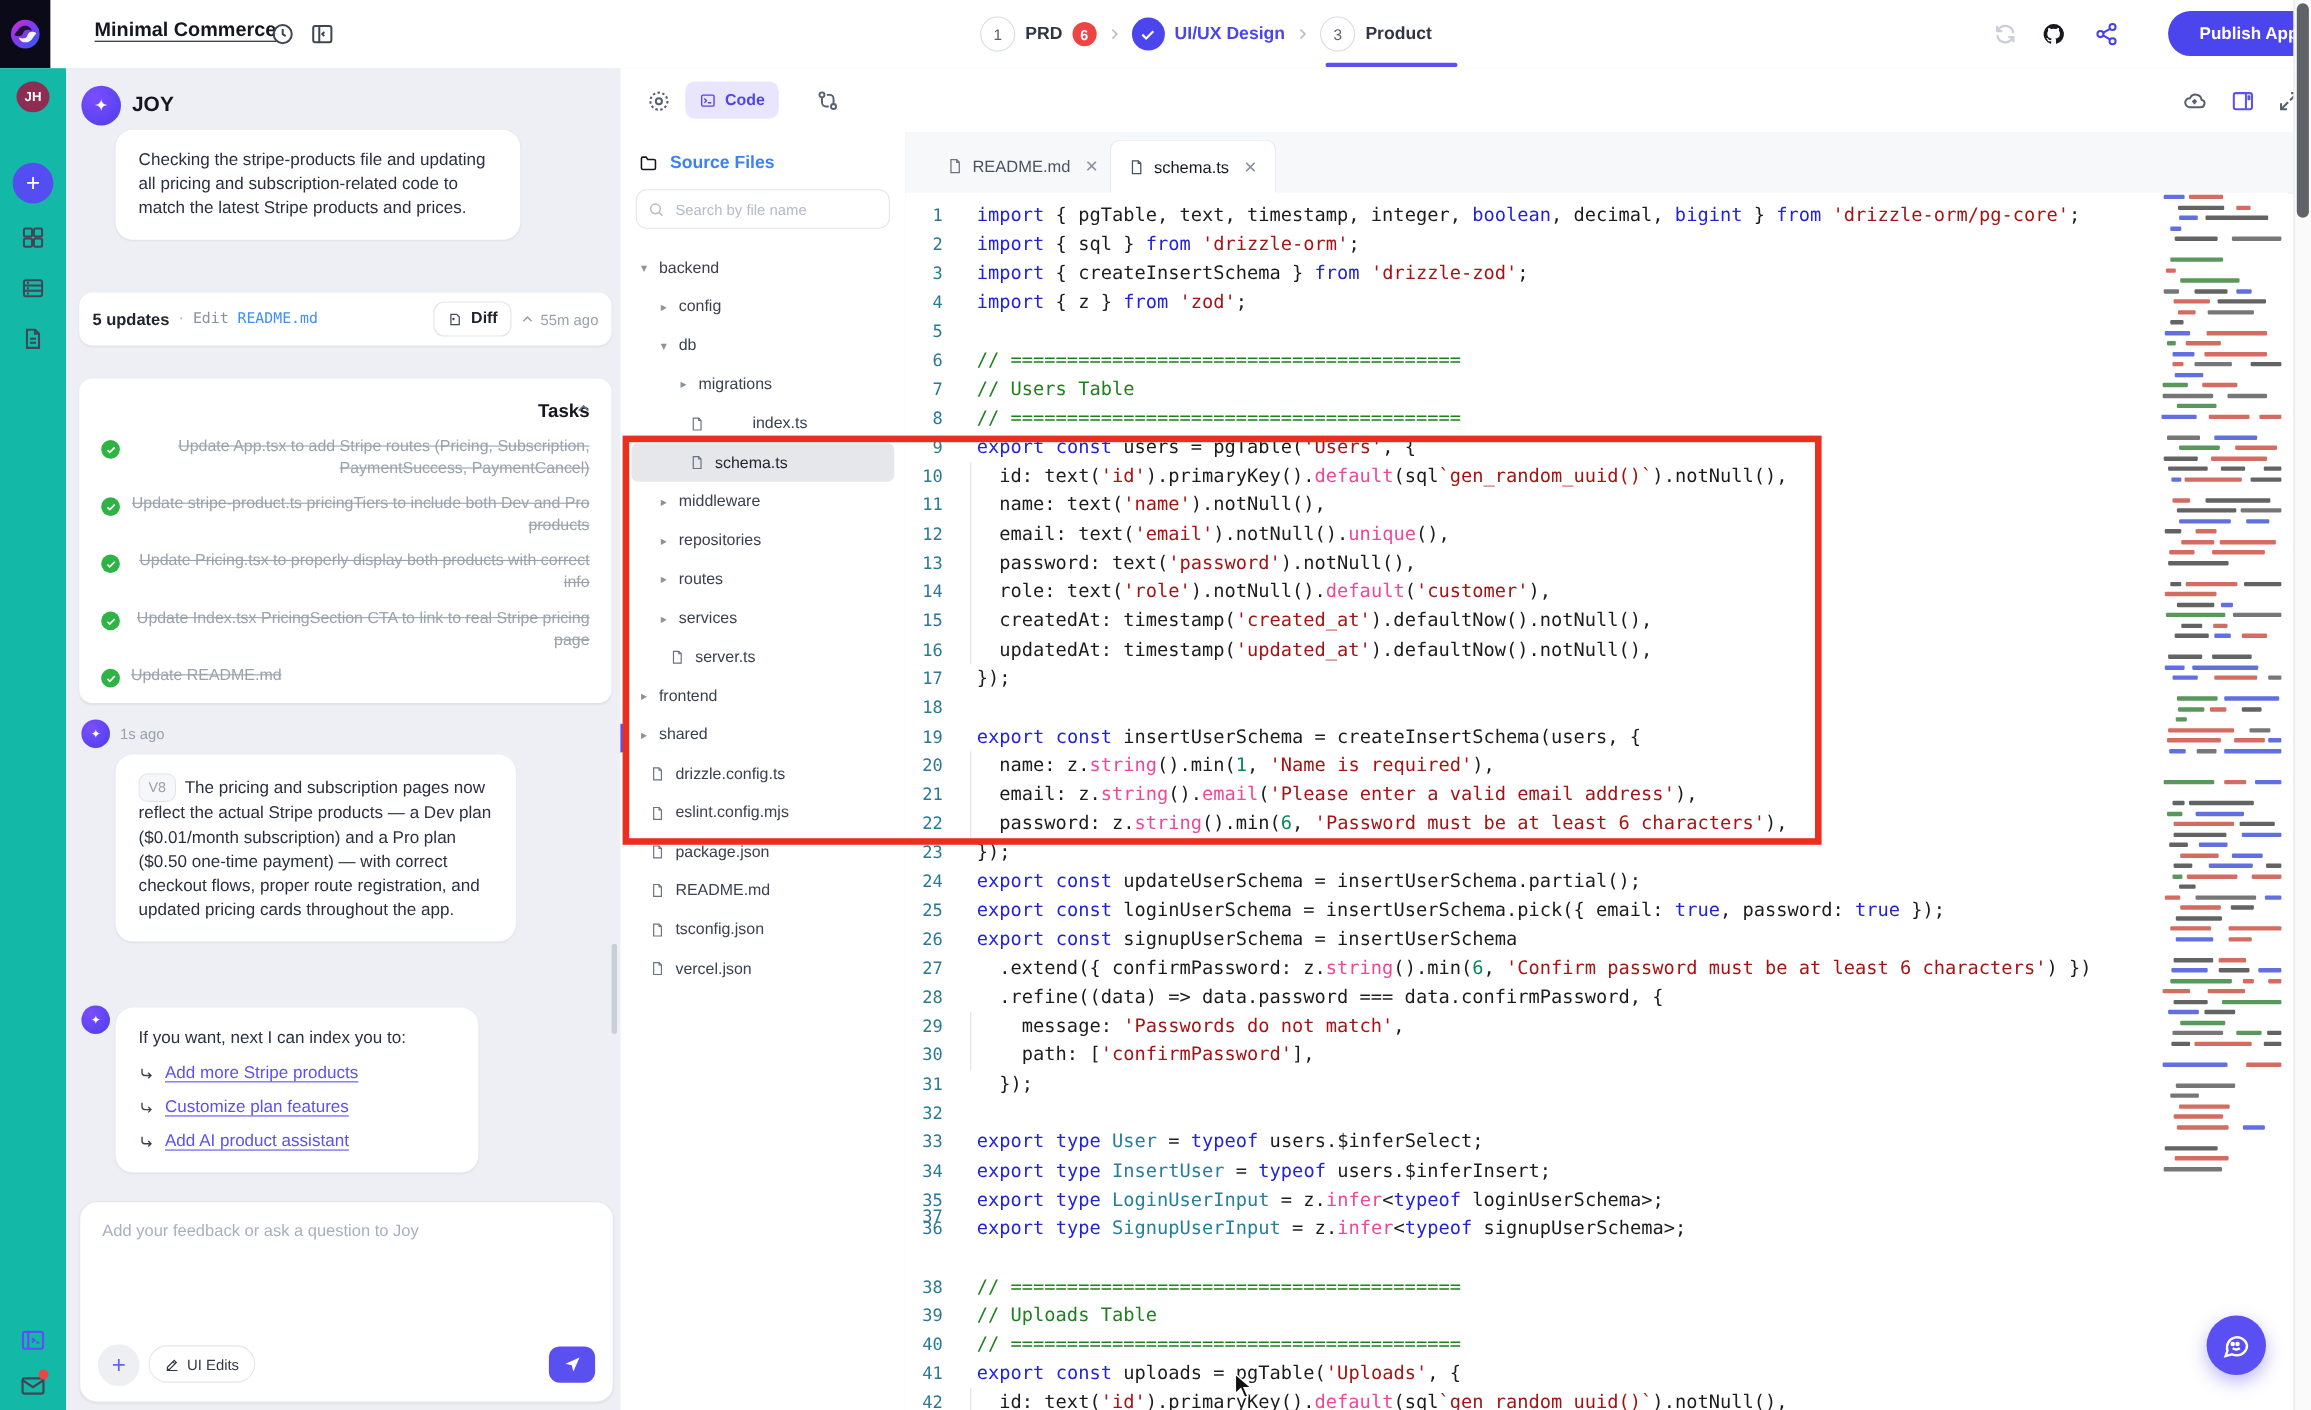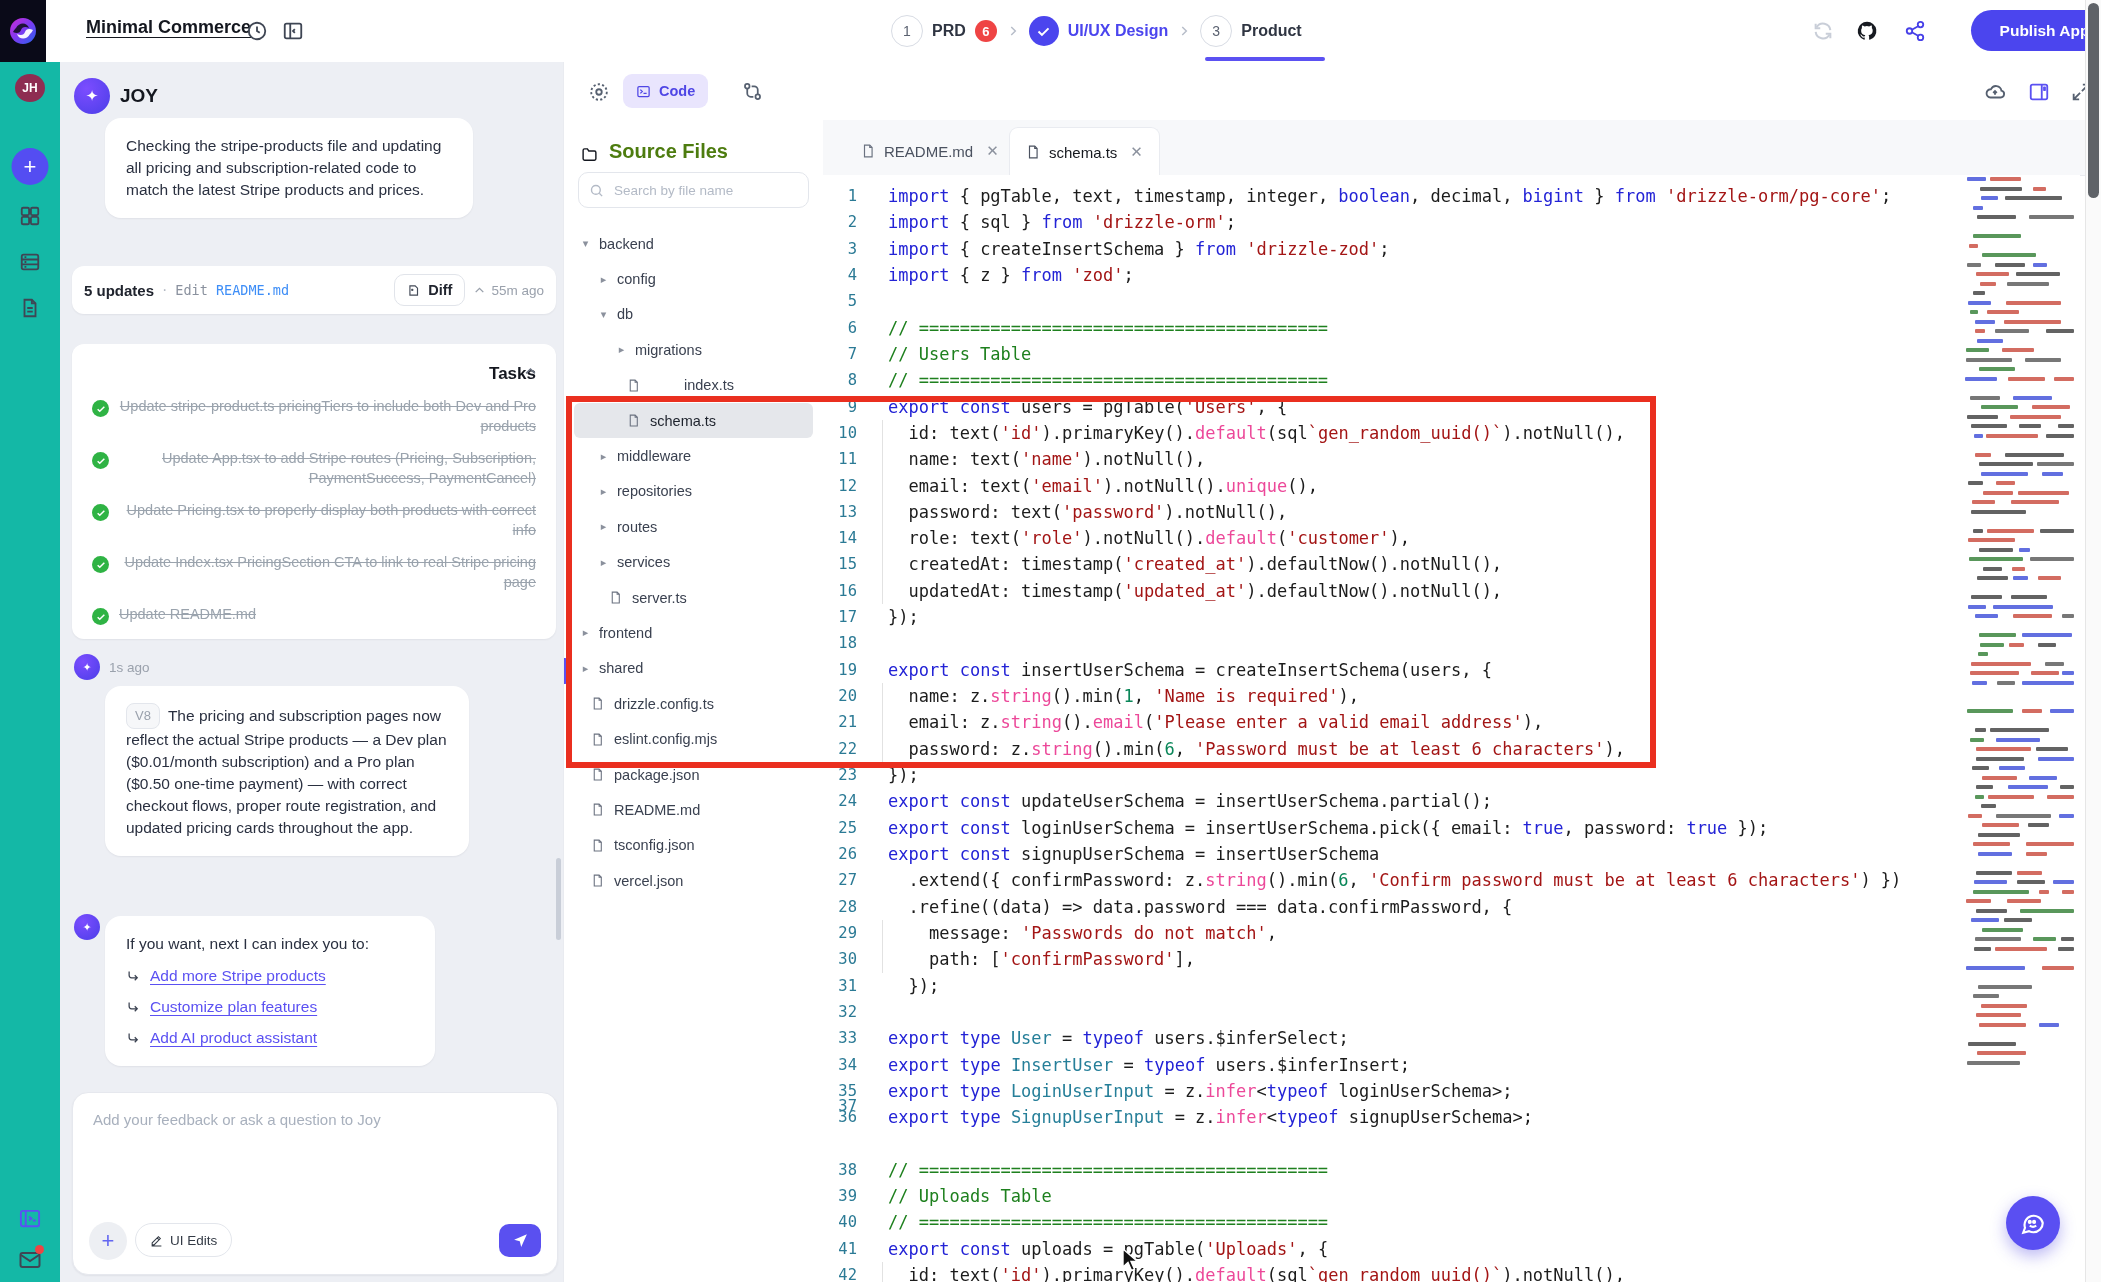--- a/index.html
+++ b/index.html
@@ -59,21 +59,21 @@
   #input-plus{position:absolute;left:16px;bottom:14px;width:38px;height:38px;border-radius:50%;background:#edeff3;border:none;color:#6366f1;font-size:22px;display:flex;align-items:center;justify-content:center;cursor:pointer;}
   #ui-edits-btn{position:absolute;left:62px;bottom:17px;height:34px;border:1px solid #e3e6ec;border-radius:18px;background:#fff;display:flex;align-items:center;gap:7px;padding:0 14px;font-size:13.5px;color:#333a45;cursor:pointer;}
   #send-btn{position:absolute;right:16px;bottom:17px;width:42px;height:33px;border:none;border-radius:10px;background:#5a50f0;display:flex;align-items:center;justify-content:center;cursor:pointer;}
   #joy-scrollthumb{position:absolute;right:2px;top:796px;width:5px;height:82px;border-radius:3px;background:#c9ced8;}
   
   #code-toolbar{position:absolute;left:563px;top:62px;right:0;height:58px;background:#fff;border-bottom:1px solid #e9ebf0;border-left:1px solid #e9ebf0;}
   #code-pill{position:absolute;left:59px;top:12px;height:34px;border-radius:9px;background:#e9e5fd;border:none;color:#4f46e5;display:flex;align-items:center;gap:8px;padding:0 13px;font-size:14.5px;font-weight:bold;cursor:pointer;}
   .tb-icon{position:absolute;top:19px;color:#566070;}
   
   #tree-panel{position:absolute;left:563px;top:120px;width:259px;bottom:0;background:#fff;border-right:1px solid #e9ebf0;border-left:1px solid #e9ebf0;}
-  #tree-header{position:absolute;left:16px;top:20px;display:flex;align-items:flex-end;gap:10px;font-size:20px;font-weight:bold;color:#4d7c0f;}
+  #tree-header{position:absolute;left:16px;top:20px;display:flex;align-items:flex-start;gap:10px;font-size:16px;font-weight:bold;color:#3b82f6;}
   #tree-search{position:absolute;left:14px;top:52px;width:231px;height:36px;border:1px solid #e3e6ec;border-radius:10px;box-sizing:border-box;display:flex;align-items:center;gap:8px;padding:0 10px;color:#9aa1ac;}
   #tree-search input{border:none;outline:none;font-size:13.5px;color:#3a4150;width:170px;font-family:"Liberation Sans",sans-serif;background:transparent;}
   #tree-search input::placeholder{color:#b3bac6;}
   #tree-list{position:absolute;left:0;top:106px;right:0;}
   .tree-row{height:35.4px;display:flex;align-items:center;gap:8px;font-size:14.5px;color:#3a4150;cursor:pointer;box-sizing:border-box;margin:0 10px;border-radius:6px;}
   .tree-row.selected{background:#e5e7eb;color:#1d222c;}
   .tr-chev{width:11px;color:#8b919d;font-size:11px;text-align:center;}
   #shared-marker{position:absolute;left:0;top:538px;width:4px;height:26px;background:#5b51f2;border-radius:0 3px 3px 0;}
   
   #tabbar{position:absolute;left:823px;top:120px;right:0;height:55px;background:#f7f8fa;border-bottom:1px solid #e9ebf0;}
@@ -227,29 +227,29 @@
       <svg id="tasks-collapse" width="15" height="15" viewBox="0 0 24 24" fill="none" stroke="currentColor" stroke-width="2.4">
           <path d="M5 15l7-7 7 7"></path>
         </svg>
       <div id="tasks-list">
           <div class="task-item">
             <span class="task-check">
               <svg width="10" height="10" viewBox="0 0 24 24" fill="none" stroke="#fff" stroke-width="3.6">
                 <path d="M4 12.5l5 5L20 6.5"></path>
               </svg>
             </span>
-            <span class="task-text">Update stripe-product.ts pricingTiers to include both Dev and Pro products</span>
+            <span class="task-text">Update App.tsx to add Stripe routes (Pricing, Subscription, PaymentSuccess, PaymentCancel)</span>
           </div>
           <div class="task-item">
             <span class="task-check">
               <svg width="10" height="10" viewBox="0 0 24 24" fill="none" stroke="#fff" stroke-width="3.6">
                 <path d="M4 12.5l5 5L20 6.5"></path>
               </svg>
             </span>
-            <span class="task-text">Update App.tsx to add Stripe routes (Pricing, Subscription, PaymentSuccess, PaymentCancel)</span>
+            <span class="task-text">Update stripe-product.ts pricingTiers to include both Dev and Pro products</span>
           </div>
           <div class="task-item">
             <span class="task-check">
               <svg width="10" height="10" viewBox="0 0 24 24" fill="none" stroke="#fff" stroke-width="3.6">
                 <path d="M4 12.5l5 5L20 6.5"></path>
               </svg>
             </span>
             <span class="task-text">Update Pricing.tsx to properly display both products with correct info</span>
           </div>
           <div class="task-item">

